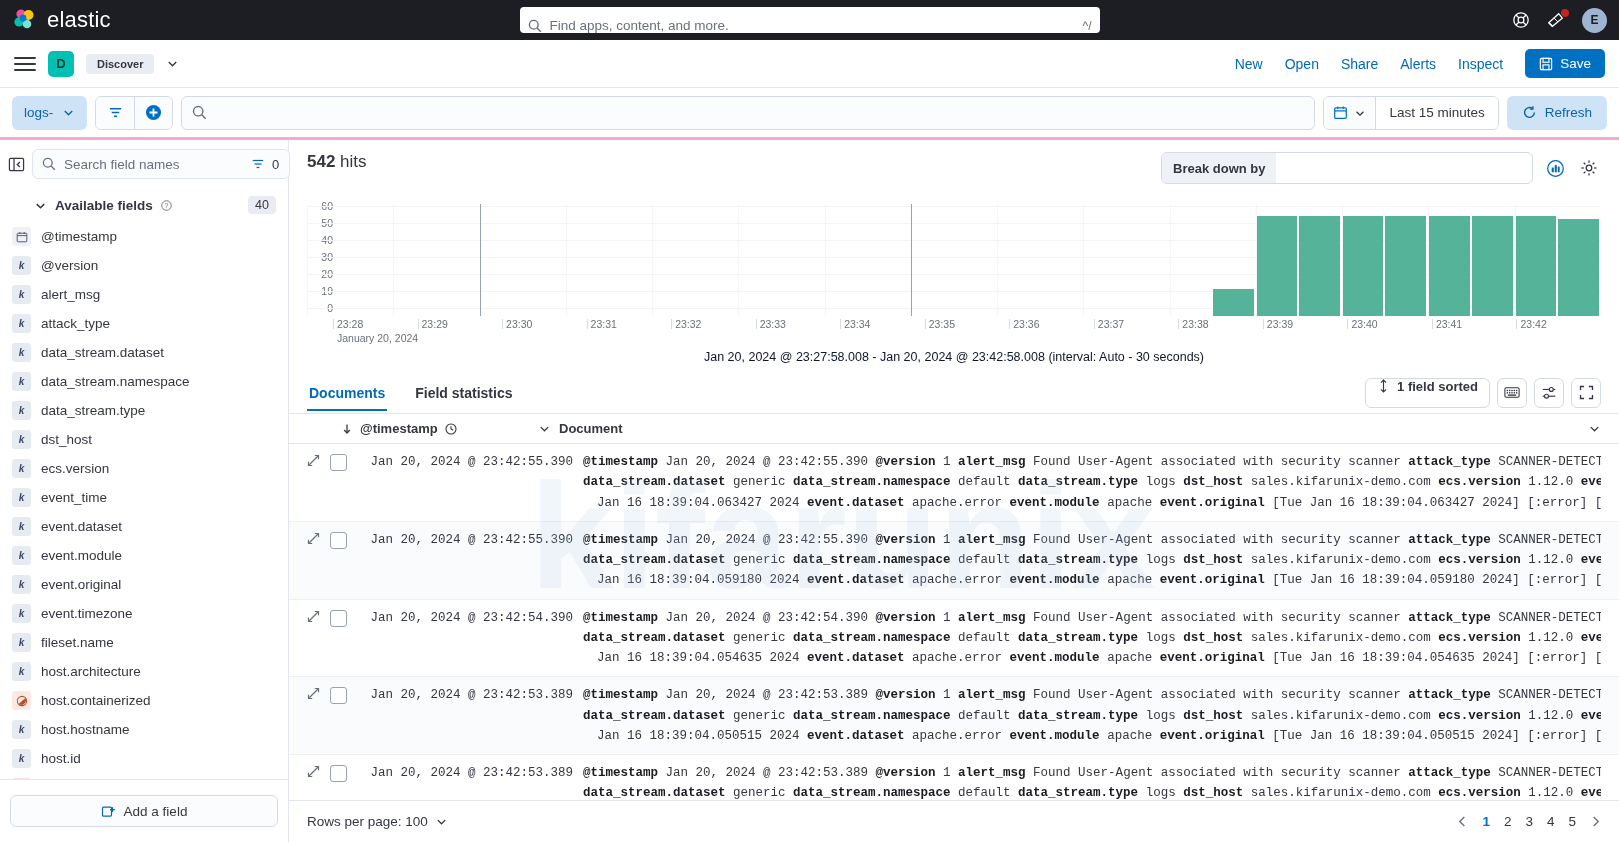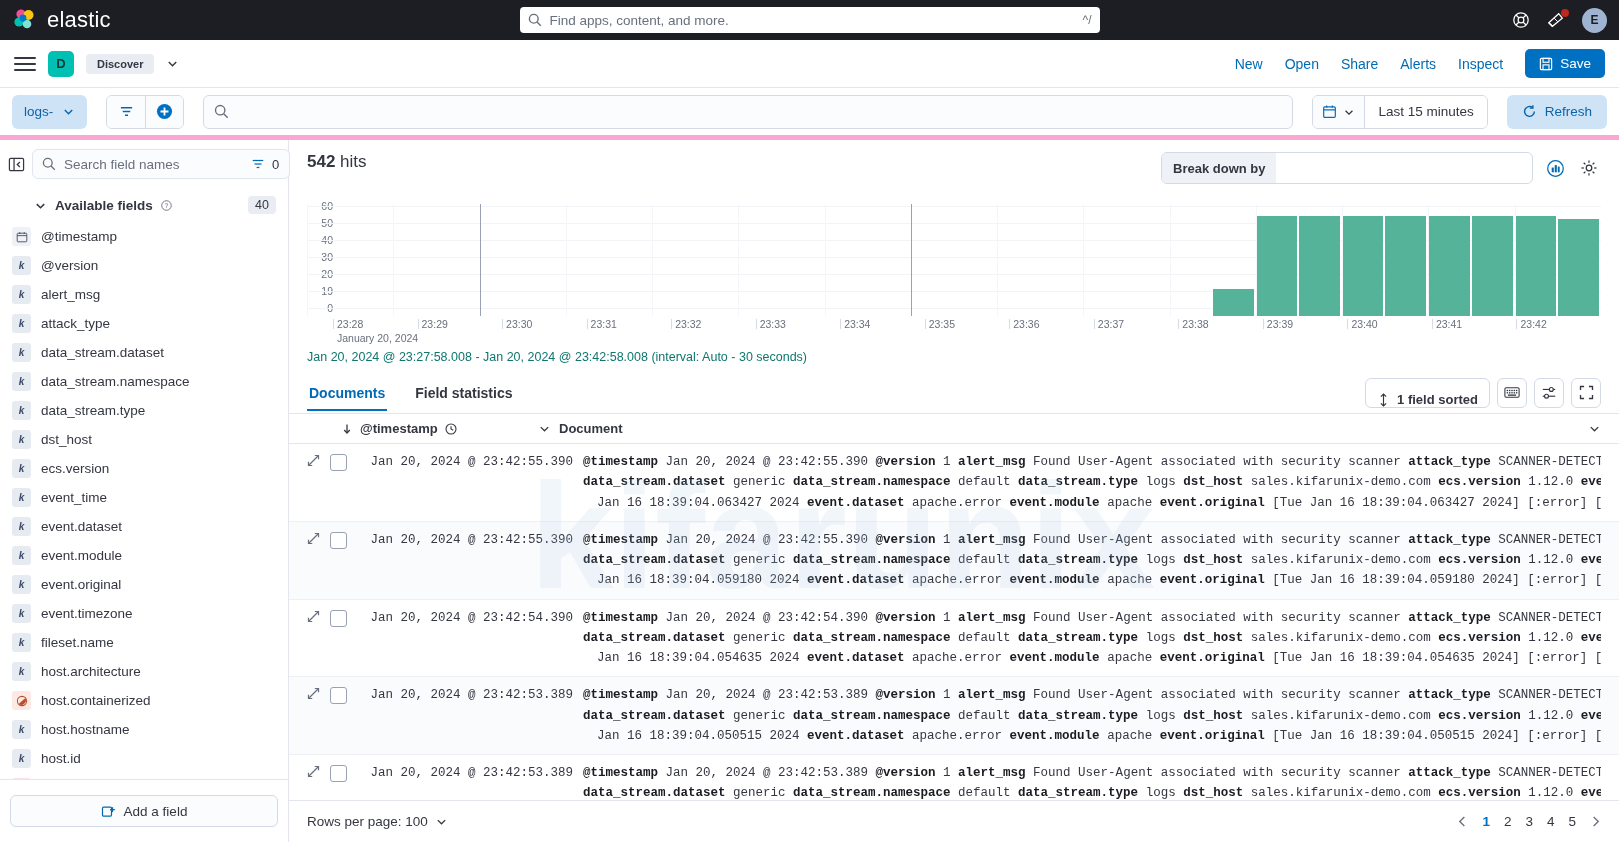--- a/index.html
+++ b/index.html
@@ -15,21 +15,21 @@
   
   .topbar {
     height: 40px; background: #1d1e24; display: flex; align-items: center;
     padding: 0 12px; flex: 0 0 40px; position: relative;
   }
   .brand { display: flex; align-items: center; gap: 9px; }
   .brand-name { color: #fff; font-size: 22px; letter-spacing: .2px; }
   .global-search {
     position: absolute; left: 50%; transform: translateX(-50%);
     width: 580px; height: 26px; background: #ffffff; border-radius: 4px;
-    display: flex; align-items: center; padding: 0 8px; gap: 8px;
+    display: flex; align-items: flex-end; padding: 0 8px; gap: 8px;
   }
   .global-search input {
     border: 0; outline: 0; flex: 1; font-size: 13.5px; color: #343741;
     font-family: "Liberation Sans", sans-serif; background: transparent;
   }
   .global-search input::placeholder { color: #69707d; }
   .kbd-hint { color: #69707d; font-size: 12px; }
   .topbar-right { margin-left: auto; display: flex; align-items: center; gap: 16px; }
   .avatar-e {
     width: 25px; height: 25px; border-radius: 50%; background: #9fb4d1; color: #1d1e24;
@@ -58,21 +58,21 @@
   .navlink { color: #006bb4; font-size: 14px; cursor: pointer; }
   .save-btn {
     background: #0071c2; color: #fff; border-radius: 5px; padding: 7px 14px; font-size: 13.5px;
     display: flex; align-items: center; gap: 7px; cursor: pointer; border: 0;
     font-family: "Liberation Sans", sans-serif;
   }
 
   
   .querybar {
     height: 52px; flex: 0 0 52px; background: #fff; display: flex; align-items: center;
-    padding: 0 12px; gap: 19px; border-bottom: 5px solid #f9a8d4;
+    padding: 0 12px; gap: 8px; border-bottom: 3px solid #f9a8d4;
   }
   .ds-pill {
     background: #cfe3f7; color: #0a64a8; border-radius: 6px; height: 34px; padding: 0 12px;
     display: flex; align-items: center; gap: 9px; font-size: 13.5px; cursor: pointer;
   }
   .filter-group {
     display: flex; height: 34px; border: 1px solid #d3dae6; border-radius: 6px; overflow: hidden;
   }
   .filter-btn { width: 38px; display: flex; align-items: center; justify-content: center;
     background: #fbfcfd; cursor: pointer; }
@@ -165,34 +165,34 @@
   .plot { flex: 1; position: relative; border-left: 0; }
   .gridline { position: absolute; left: 0; right: 0; height: 1px; background: #f2f4f8; }
   .vgrid { position: absolute; top: 0; bottom: 0; width: 1px; background: #f4f6f9; }
   .vcursor { position: absolute; top: 0; bottom: 0; width: 1.5px; background: #98a2b3; }
   .bar { position: absolute; bottom: 0; background: #54b399; }
   .x-axis { position: relative; height: 30px; margin-left: 26px; }
   .x-tick { position: absolute; top: 2px; font-size: 10.5px; color: #69707d; }
   .x-tick::before { content: ""; position: absolute; left: -4px; top: 1px; width: 1px; height: 10px;
     background: #d6dbe4; }
   .x-sub { position: absolute; top: 16px; left: 0; font-size: 10.5px; color: #69707d; }
-  .range-caption { text-align: left; font-size: 12.5px; color: #0f766e; margin-top: 4px; }
+  .range-caption { text-align: center; font-size: 12.5px; color: #0f172a; margin-top: 4px; }
 
   
   .tabs-row { display: flex; align-items: center; padding: 0 18px; margin-top: 8px;
     border-bottom: 1px solid #e3e6ef; height: 42px; position: relative; }
   .tab { font-size: 14px; font-weight: bold; padding: 0 2px 10px 2px; margin-right: 26px;
     cursor: pointer; color: #343741; position: relative; top: 5px; }
   .tab.active { color: #006bb4; }
   .tab.active::after { content: ""; position: absolute; left: 0; right: 0; bottom: 0;
     height: 2px; background: #0071c2; }
   .tabs-right { margin-left: auto; display: flex; align-items: center; gap: 7px; }
   .sorted-btn {
     height: 30px; border: 1px solid #d3dae6; border-radius: 6px; background: #fff;
-    display: flex; align-items: flex-end; gap: 7px; padding: 0 11px; font-size: 13px;
+    display: flex; align-items: flex-start; gap: 7px; padding: 0 11px; font-size: 13px;
     font-weight: bold; cursor: pointer; font-family: "Liberation Sans", sans-serif; color: #343741;
   }
   .sq-btn { width: 30px; height: 30px; border: 1px solid #d3dae6; border-radius: 6px; background: #fff;
     display: flex; align-items: center; justify-content: center; cursor: pointer; }
 
   
   .table-head {
     display: flex; align-items: center; height: 30px; padding: 0 18px;
     border-bottom: 1px solid #e3e6ef; font-size: 13px; font-weight: bold; position: relative;
   }

